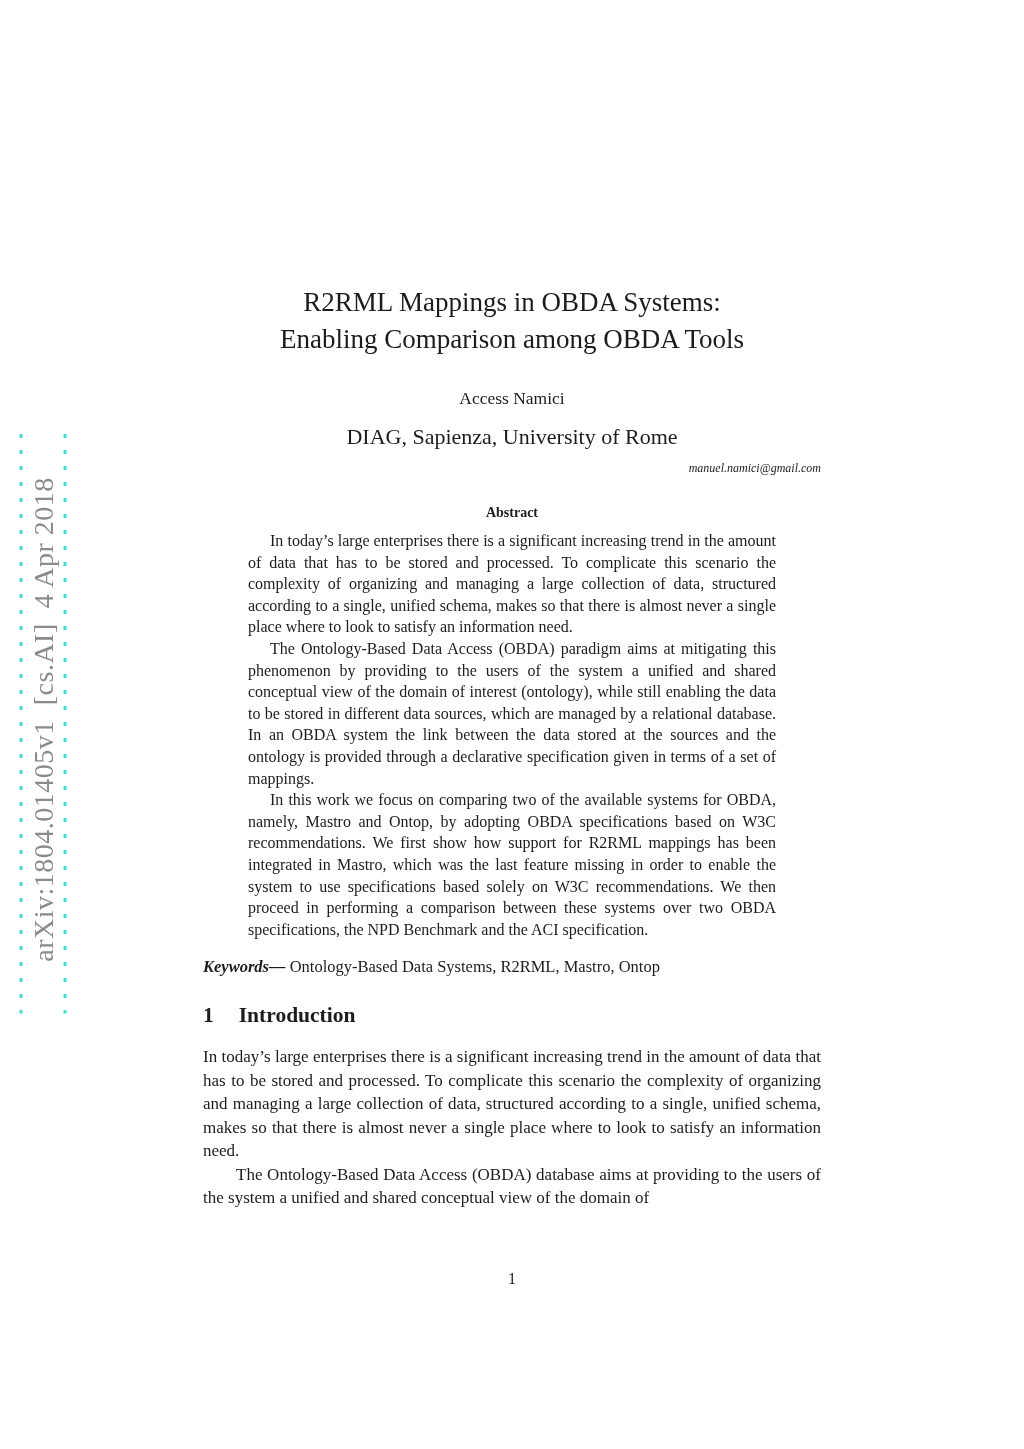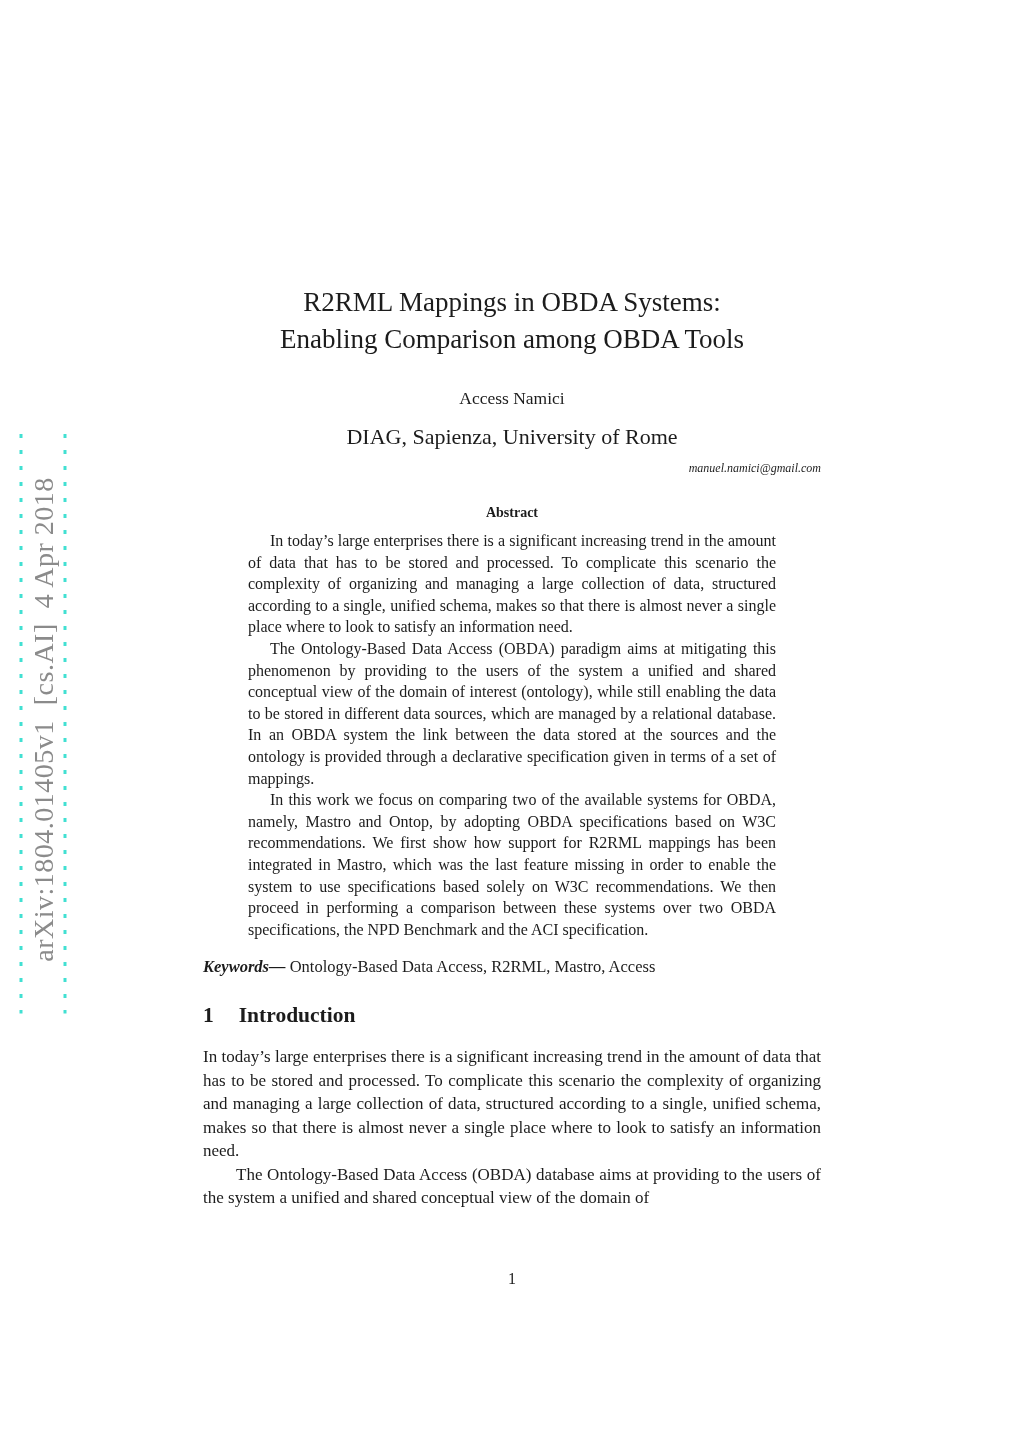--- a/index.html
+++ b/index.html
@@ -123,21 +123,21 @@
   <div class="email">manuel.namici@gmail.com</div>
 
   <section class="abstract">
     <div class="abstract-heading">Abstract</div>
     <p>In today’s large enterprises there is a significant increasing trend in the amount of data that has to be stored and processed. To complicate this scenario the complexity of organizing and managing a large collection of data, structured according to a single, unified schema, makes so that there is almost never a single place where to look to satisfy an information need.</p>
     <p>The Ontology-Based Data Access (OBDA) paradigm aims at mitigating this phenomenon by providing to the users of the system a unified and shared conceptual view of the domain of interest (ontology), while still enabling the data to be stored in different data sources, which are managed by a relational database. In an OBDA system the link between the data stored at the sources and the ontology is provided through a declarative specification given in terms of a set of mappings.</p>
     <p>In this work we focus on comparing two of the available systems for OBDA, namely, Mastro and Ontop, by adopting OBDA specifications based on W3C recommendations. We first show how support for R2RML mappings has been integrated in Mastro, which was the last feature missing in order to enable the system to use specifications based solely on W3C recommendations. We then proceed in performing a comparison between these systems over two OBDA specifications, the NPD Benchmark and the ACI specification.</p>
   </section>
 
   <div class="keywords">
-    <span class="kw-label">Keywords—</span><span> Ontology-Based Data Access, R2RML, Mastro, Access</span>
+    <span class="kw-label">Keywords—</span><span> Ontology-Based Data Systems, R2RML, Mastro, Ontop</span>
   </div>
 
   <h2 class="section-heading">
     <span class="sec-num">1</span>
     <span>Introduction</span>
   </h2>
 
   <p class="body-par first">In today’s large enterprises there is a significant increasing trend in the amount of data that has to be stored and processed. To complicate this scenario the complexity of organizing and managing a large collection of data, structured according to a single, unified schema, makes so that there is almost never a single place where to look to satisfy an information need.</p>
   <p class="body-par indent">The Ontology-Based Data Access (OBDA) database aims at providing to the users of the system a unified and shared conceptual view of the domain of</p>
 

